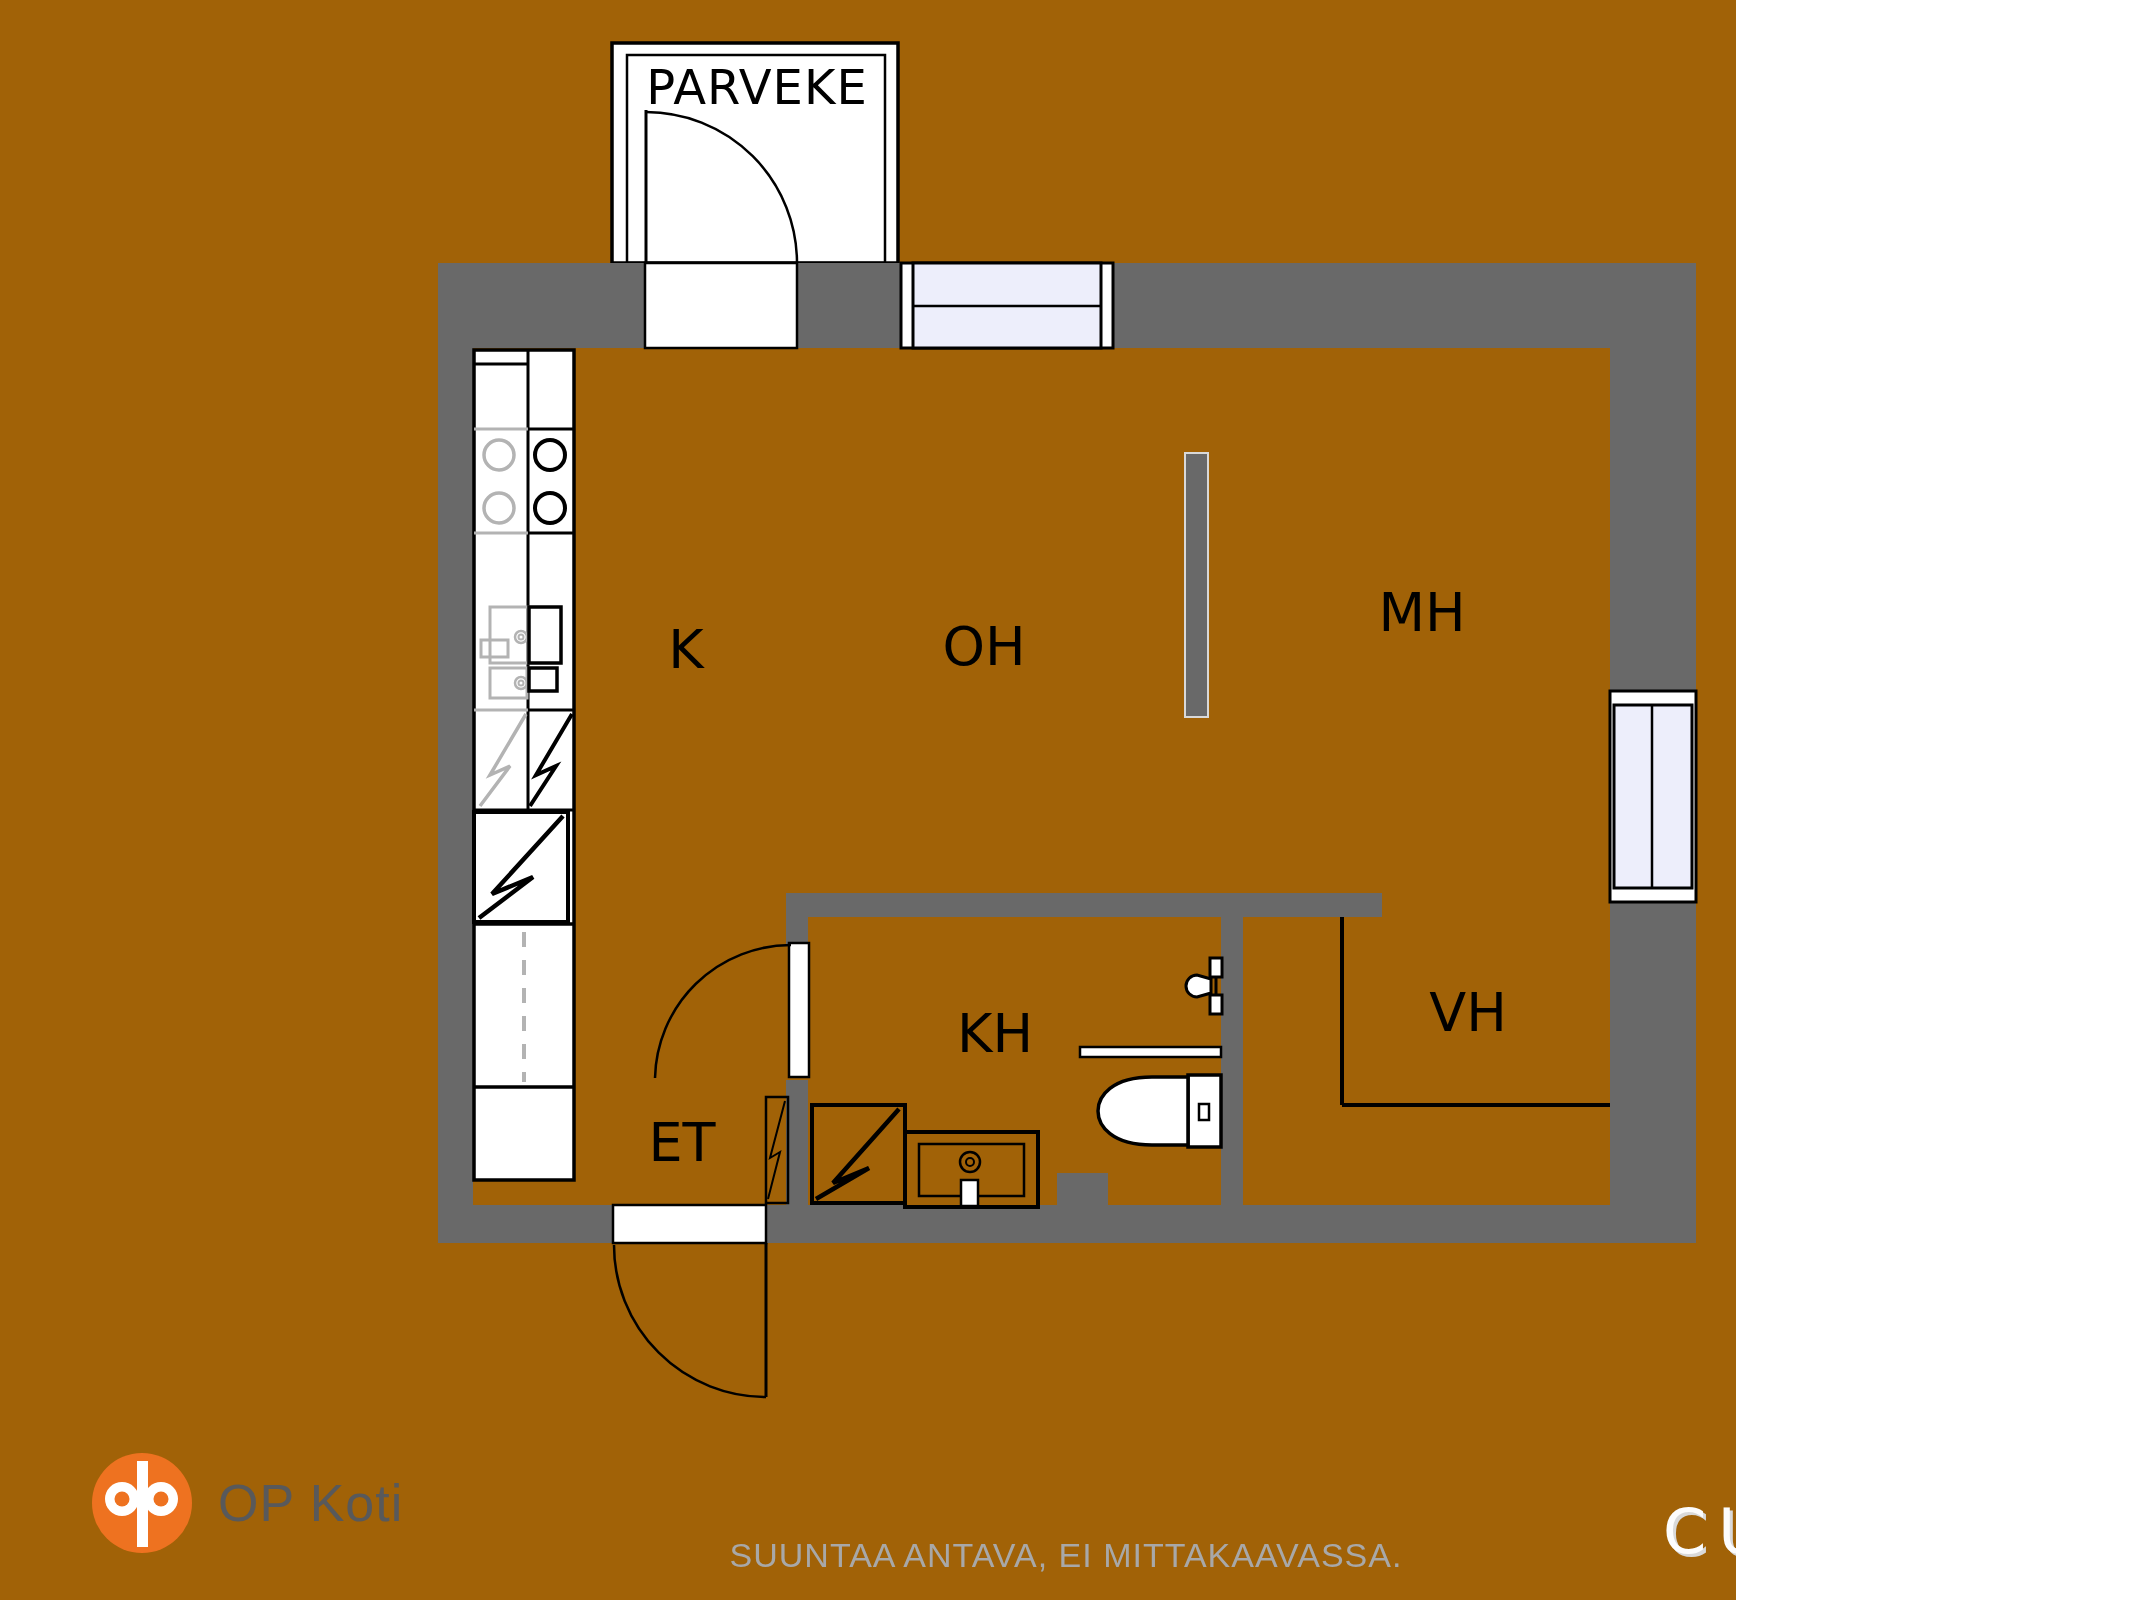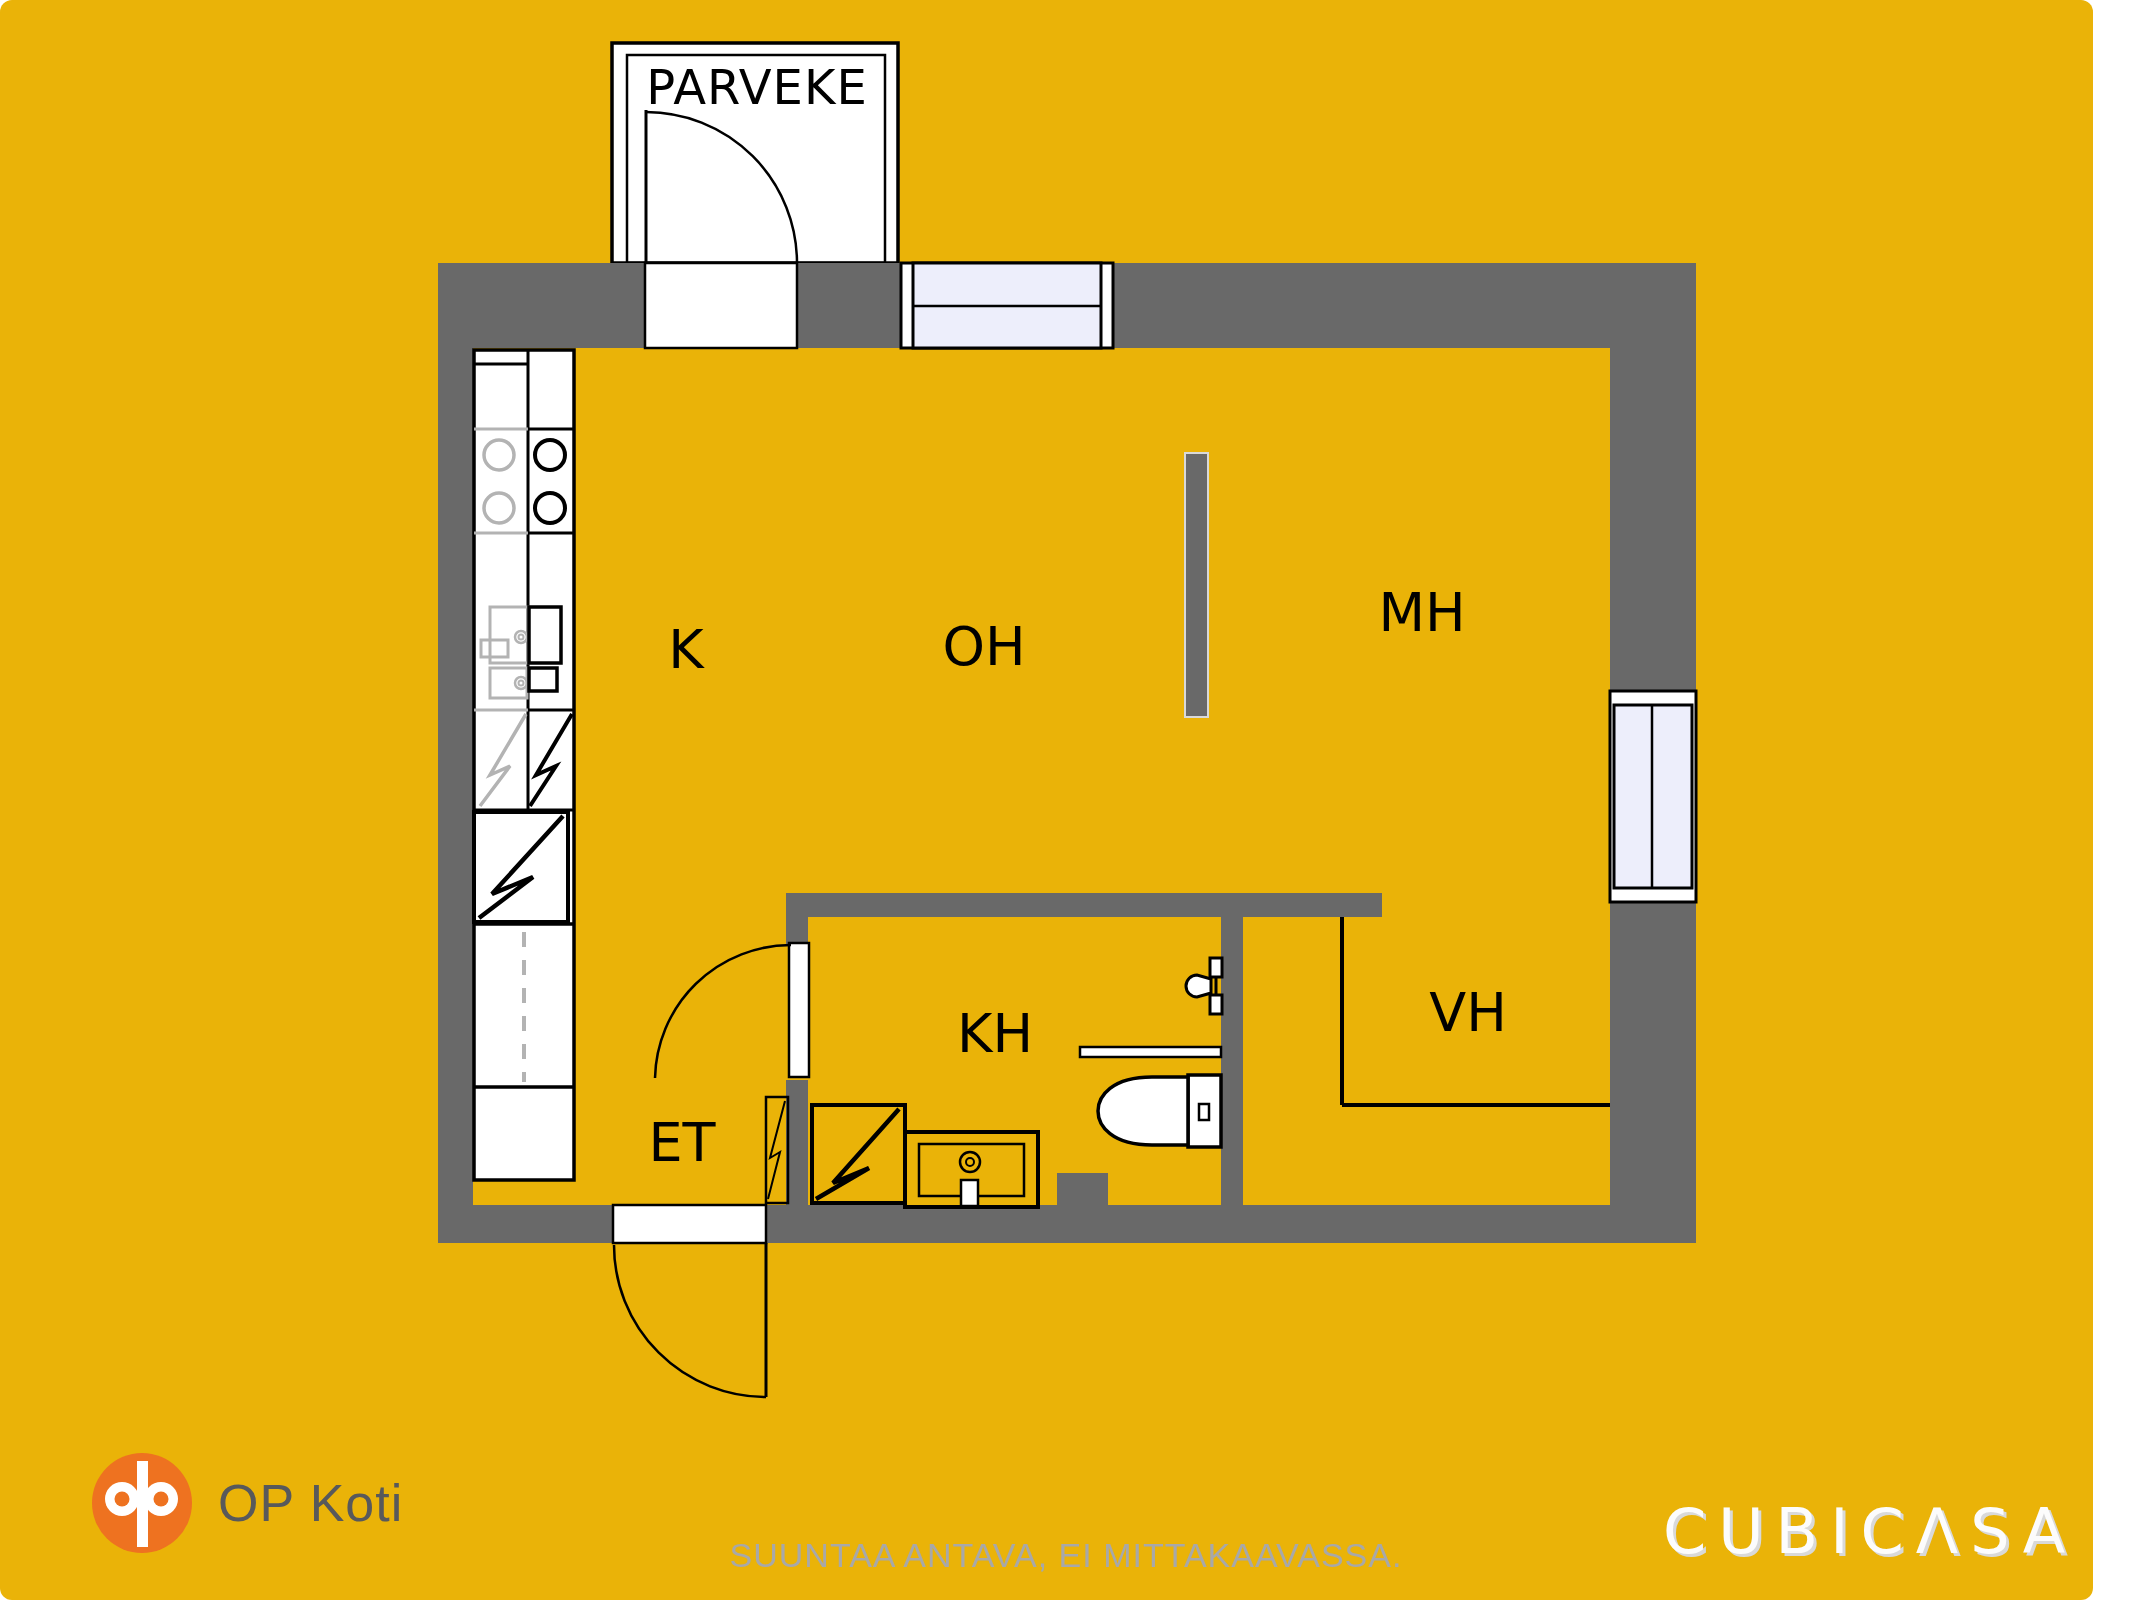--- a/index.html
+++ b/index.html
@@ -7,21 +7,21 @@
     --c-window_fill:#edeefb;
     --c-fixture_gray:#b3b3b3;
     --c-brand_orange:#ee7220;
     --c-brand_text:#58595b;
     --c-disclaimer_text:#a8a8a8;
     --c-watermark_fill:#fcfcfc;
     --c-watermark_shadow:#d9d9d9;
     --c-line:#000000;
   }
   html,body{margin:0;padding:0;background:#ffffff;}
-  .page{position:relative;width:2093px;height:1600px;background:#eab308;overflow:hidden;border-radius:12px;}
+  .page{position:relative;width:1736px;height:1600px;background:#a16207;overflow:hidden;}
   svg{display:block;}
   .wallfill{fill:var(--c-wall);stroke:none;}
   .blk{stroke:var(--c-line);fill:none;}
   .blkw{stroke:var(--c-line);fill:#ffffff;}
   .gry{stroke:var(--c-fixture_gray);fill:none;}
   .winfill{fill:var(--c-window_fill);stroke:var(--c-line);}
   .lbl{font-family:"DejaVu Sans","Liberation Sans",sans-serif;font-size:54px;fill:#000;}
   .parveke{font-family:"DejaVu Sans","Liberation Sans",sans-serif;font-size:48px;fill:#000;letter-spacing:1px;}
   .brandtxt{font-family:"Liberation Sans","DejaVu Sans",sans-serif;font-size:52px;fill:var(--c-brand_text);letter-spacing:1px;}
   .disclaimer{font-family:"Liberation Sans","DejaVu Sans",sans-serif;font-size:34px;fill:var(--c-disclaimer_text);letter-spacing:1px;}

